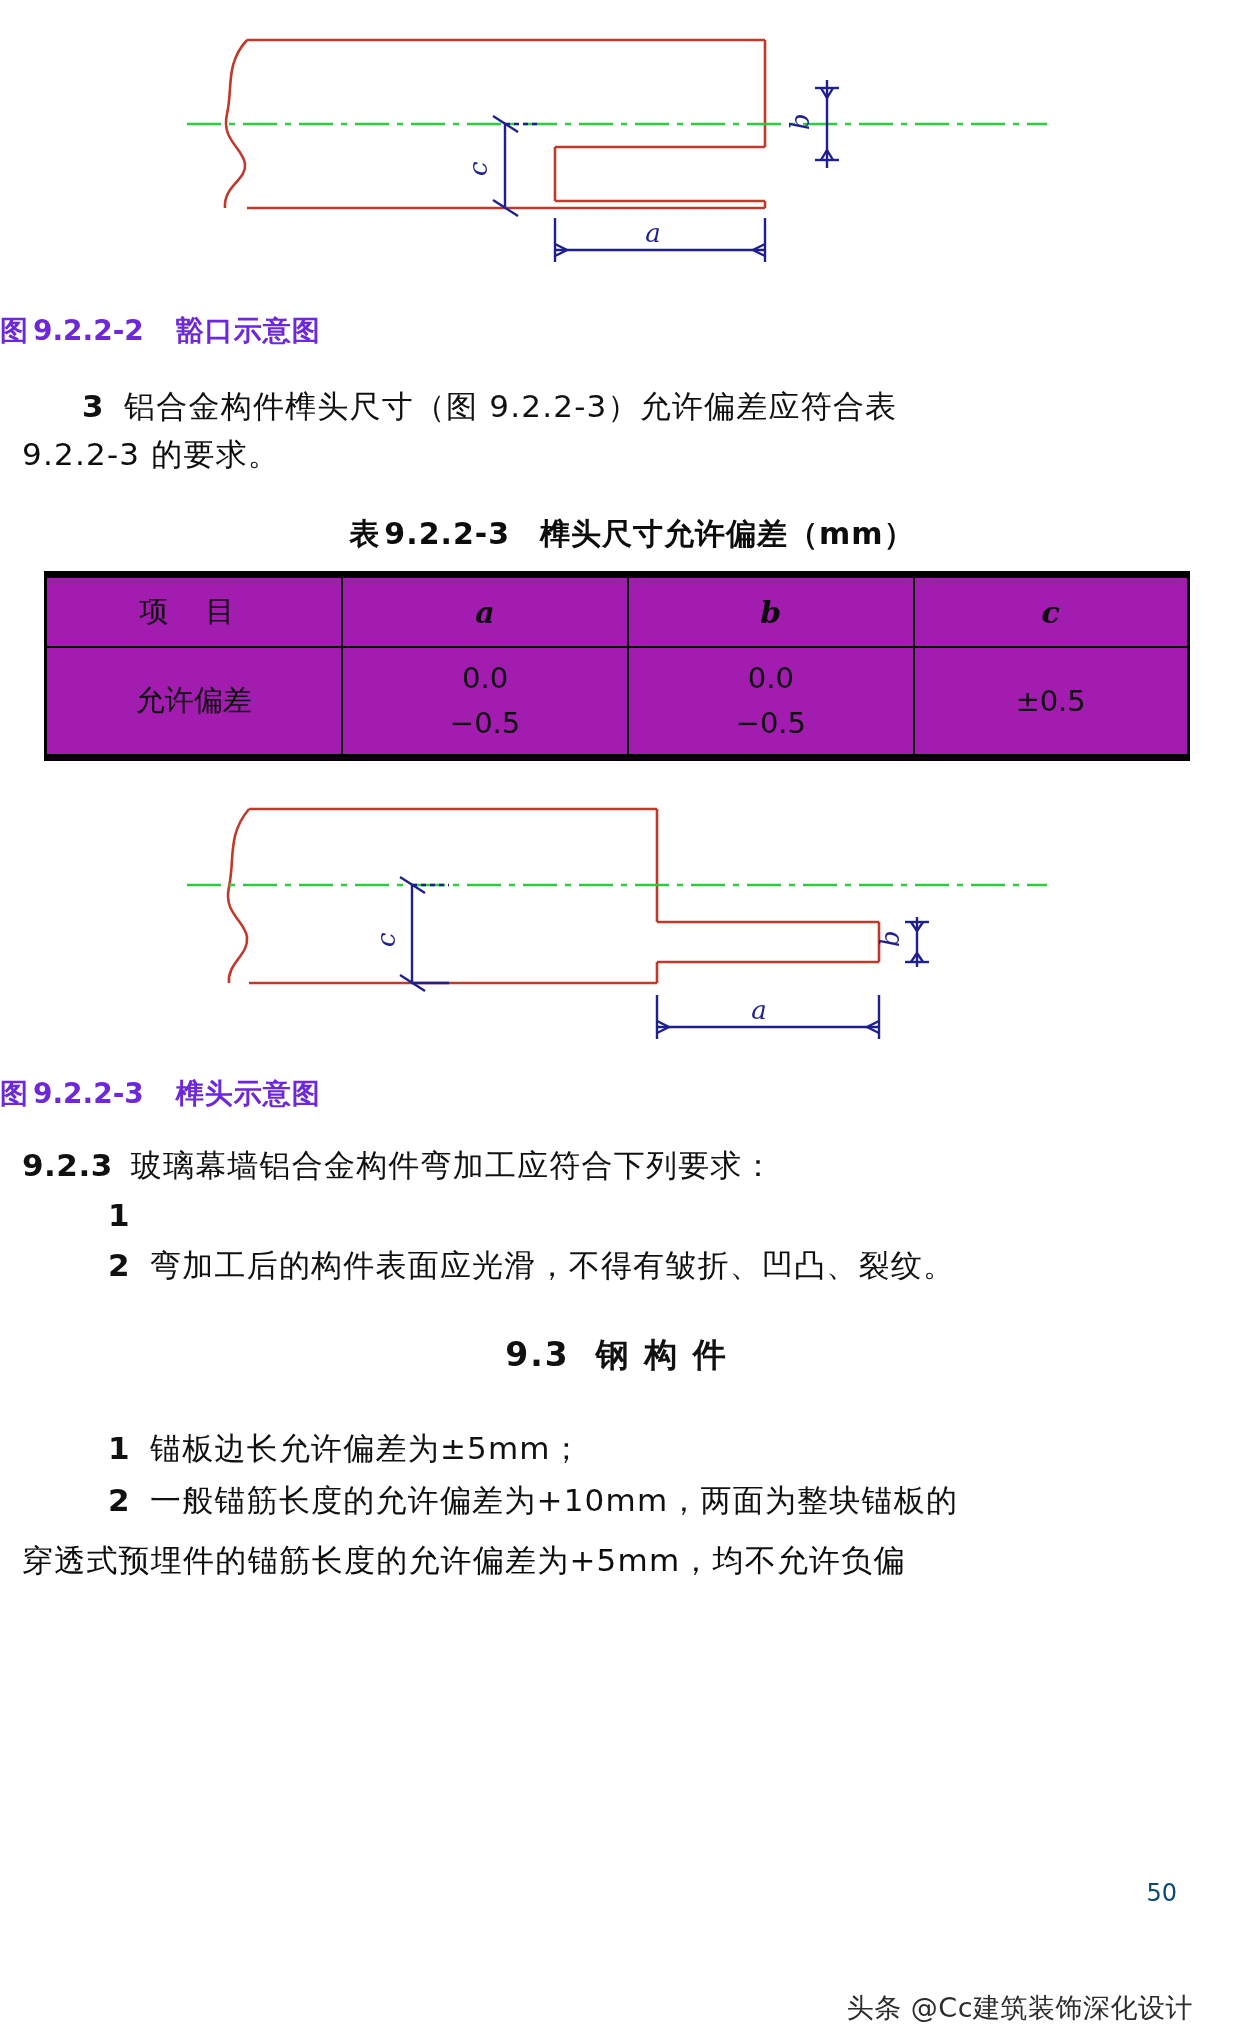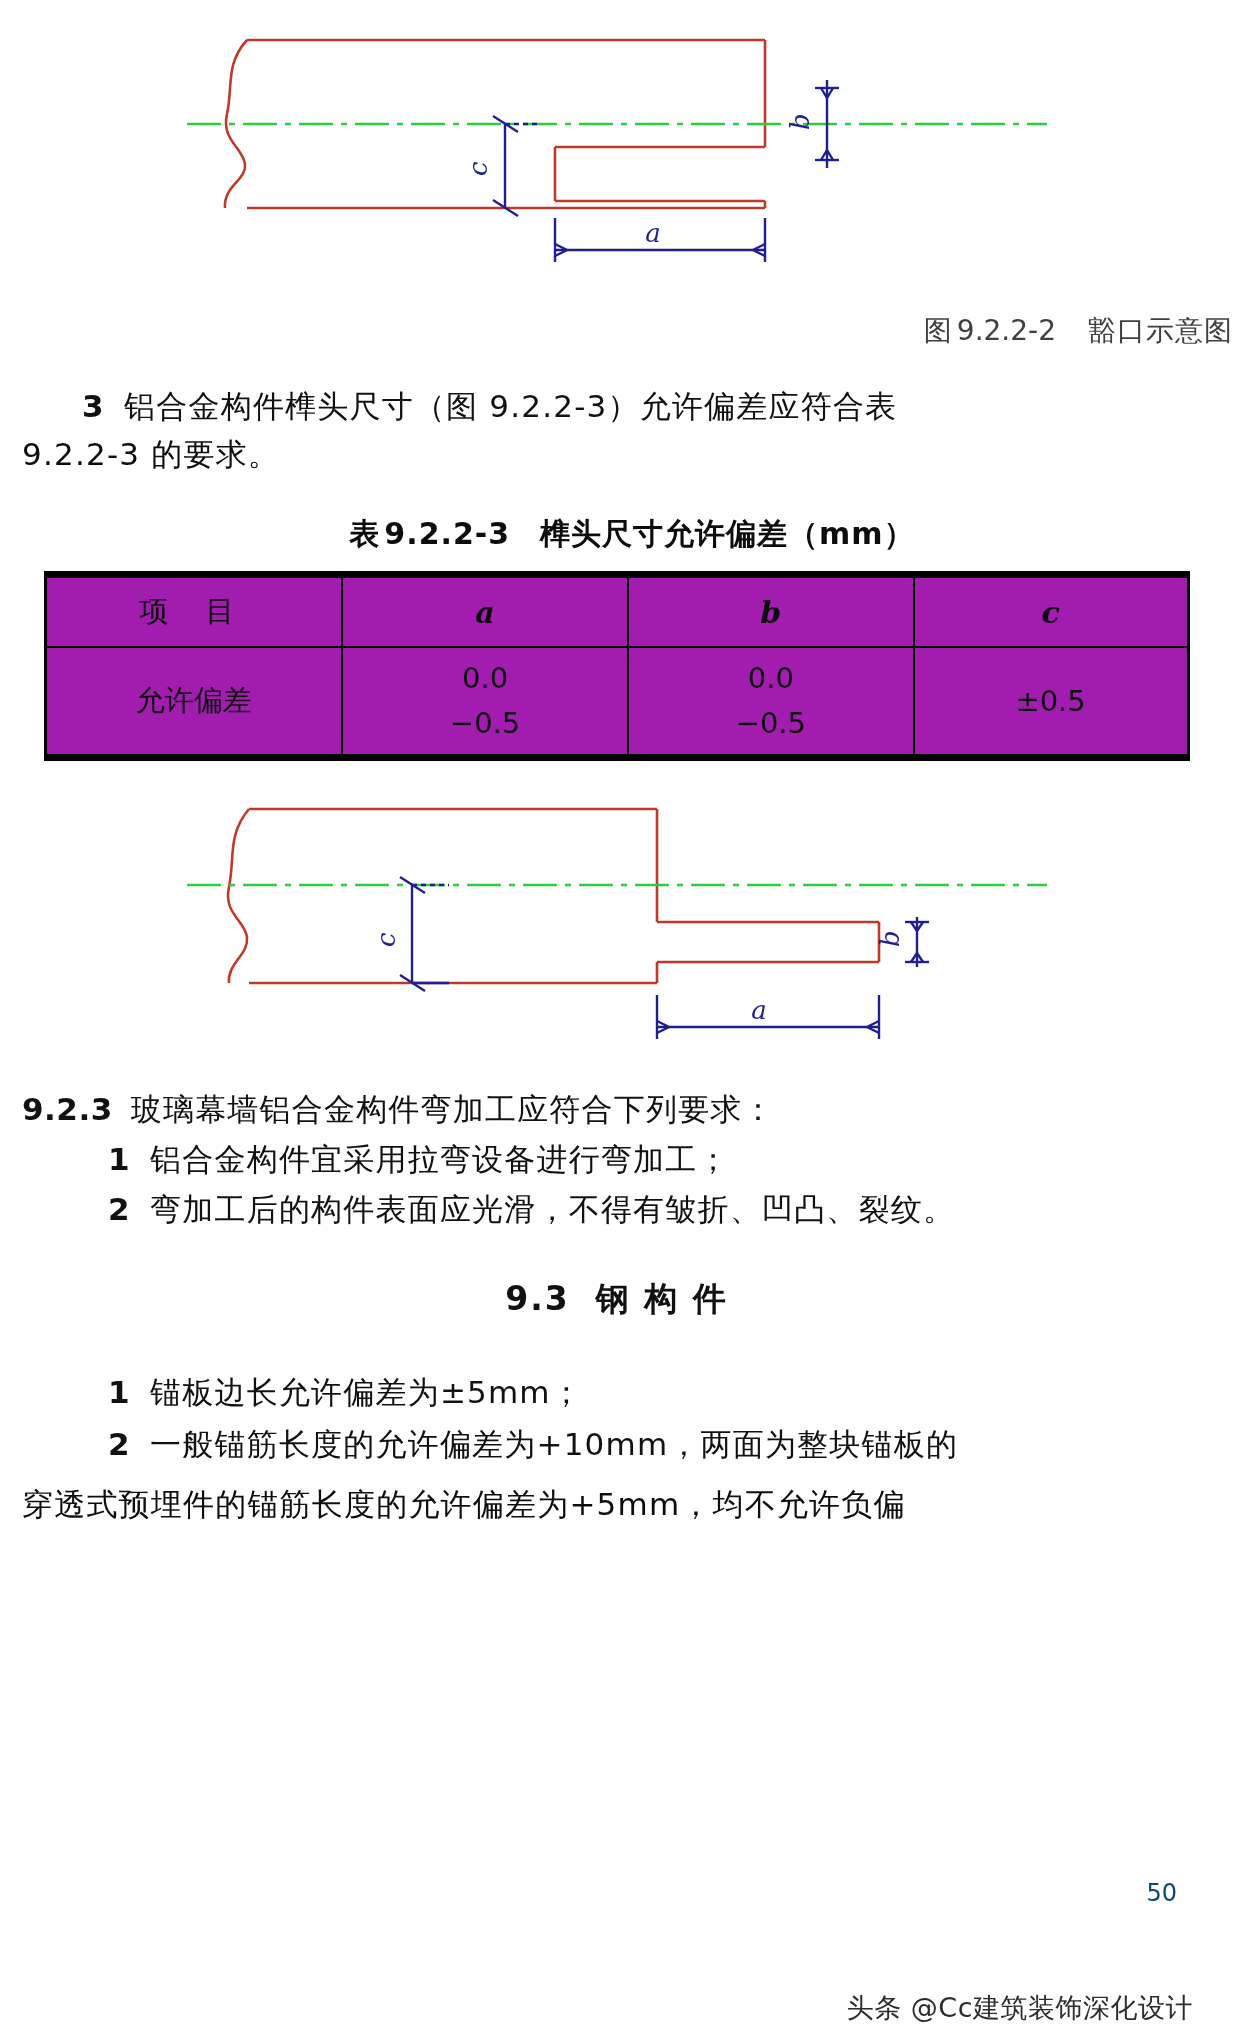--- a/index.html
+++ b/index.html
@@ -27,26 +27,26 @@
   
   .figure-block {
     position: relative;
     width: 100%;
   }
   .fig-svg {
     display: block;
     margin: 0 auto;
   }
   .fig-caption {
-    text-align: right;
-    font-family: "DejaVu Sans", "Liberation Sans", sans-serif;
-    font-weight: normal;
+    text-align: left;
+    font-family: "DejaVu Sans", "Liberation Sans", sans-serif;
+    font-weight: bold;
     font-size: 28px;
     letter-spacing: 1px;
-    color: #404040;
+    color: #6d28d9;
   }
   .fig-caption .num {
     letter-spacing: 0px;
     margin: 0 6px 0 4px;
   }
   .fig-caption .gap { display:inline-block; width: 26px; }
 
   
   .para {
     font-family: "DejaVu Sans", "Liberation Sans", sans-serif;
@@ -307,30 +307,32 @@
       <g stroke="#1f1f8f" stroke-width="2.4" fill="none">
         <line x1="470" y1="240" x2="692" y2="240"></line>
         <line x1="470" y1="208" x2="470" y2="252"></line>
         <line x1="692" y1="208" x2="692" y2="252"></line>
         <path d="M 470 234 L 482 240 L 470 246"></path>
         <path d="M 692 234 L 680 240 L 692 246"></path>
       </g>
       <text class="dim-label" x="572" y="232" text-anchor="middle">a</text>
     </svg>
 
+    <div class="fig-caption" style="margin-top:18px;">
+      <span>图</span><span class="num">9.2.2-3</span><span class="gap"></span><span>榫头示意图</span>
+    </div>
   </div>
 
   <div style="margin-top:30px;">
     <div class="clause-line">
       <span class="clause-num">9.2.3</span>
       <span class="clause-text">玻璃幕墙铝合金构件弯加工应符合下列要求：</span>
     </div>
     <div class="clause-line" style="margin-top:6px;">
       <span class="clause-num sub">1</span>
-      <span class="clause-text">铝合金构件宜采用拉弯设备进行弯加工；</span>
     </div>
     <div class="clause-line" style="margin-top:6px;">
       <span class="clause-num sub">2</span>
       <span class="clause-text">弯加工后的构件表面应光滑，不得有皱折、凹凸、裂纹。</span>
     </div>
   </div>
 
   <div class="section-heading" style="margin-top:46px;">
     <span>9.3</span><span class="sp"></span><span>钢   构   件</span>
   </div>

